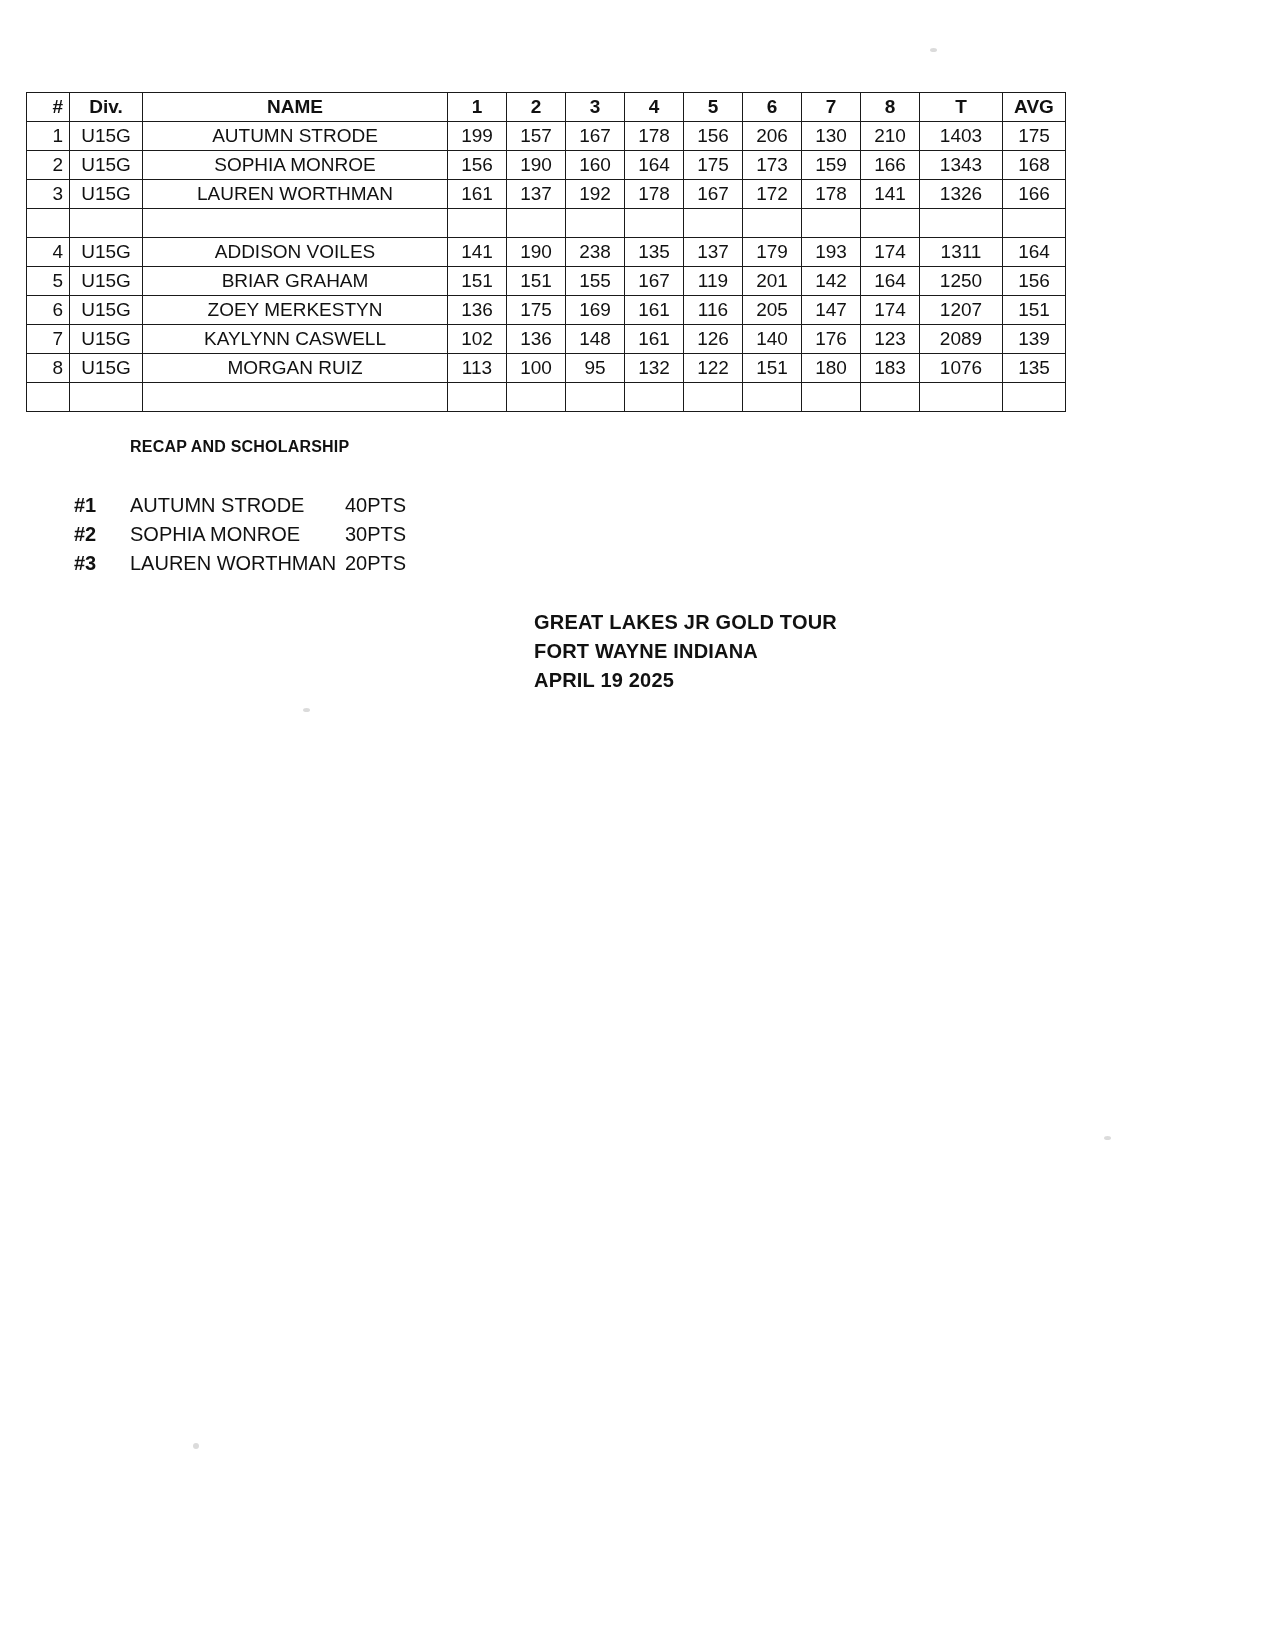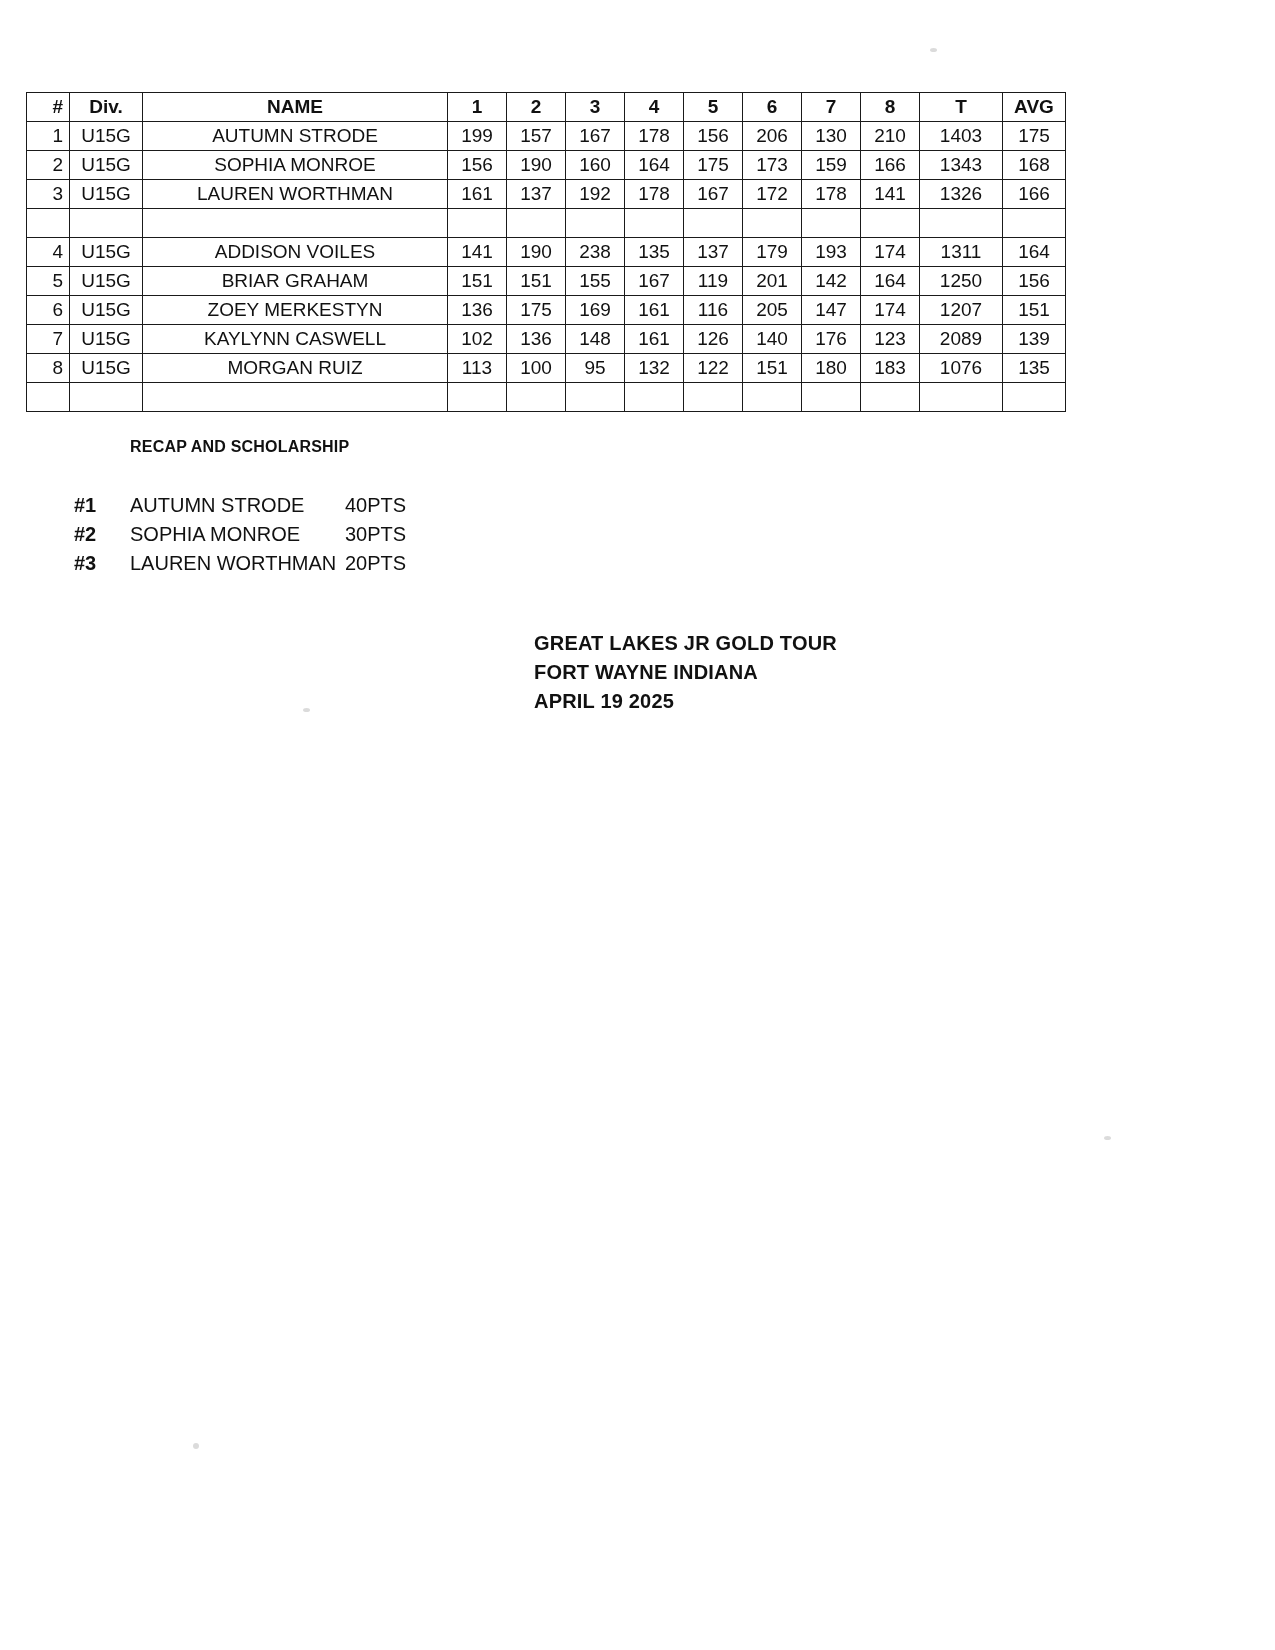--- a/index.html
+++ b/index.html
@@ -89,21 +89,20 @@
 
   
   .event-block {
     position: absolute;
     left: 534px;
     top: 608px;
     font-size: 20px;
     font-weight: bold;
     line-height: 29px;
     letter-spacing: 0.2px;
-    margin-top: 21px;
   }
   .event-line { white-space: nowrap; }
 
   
   .speck {
     position: absolute;
     background: #bdbdbd;
     border-radius: 50%;
     opacity: .55;
   }

